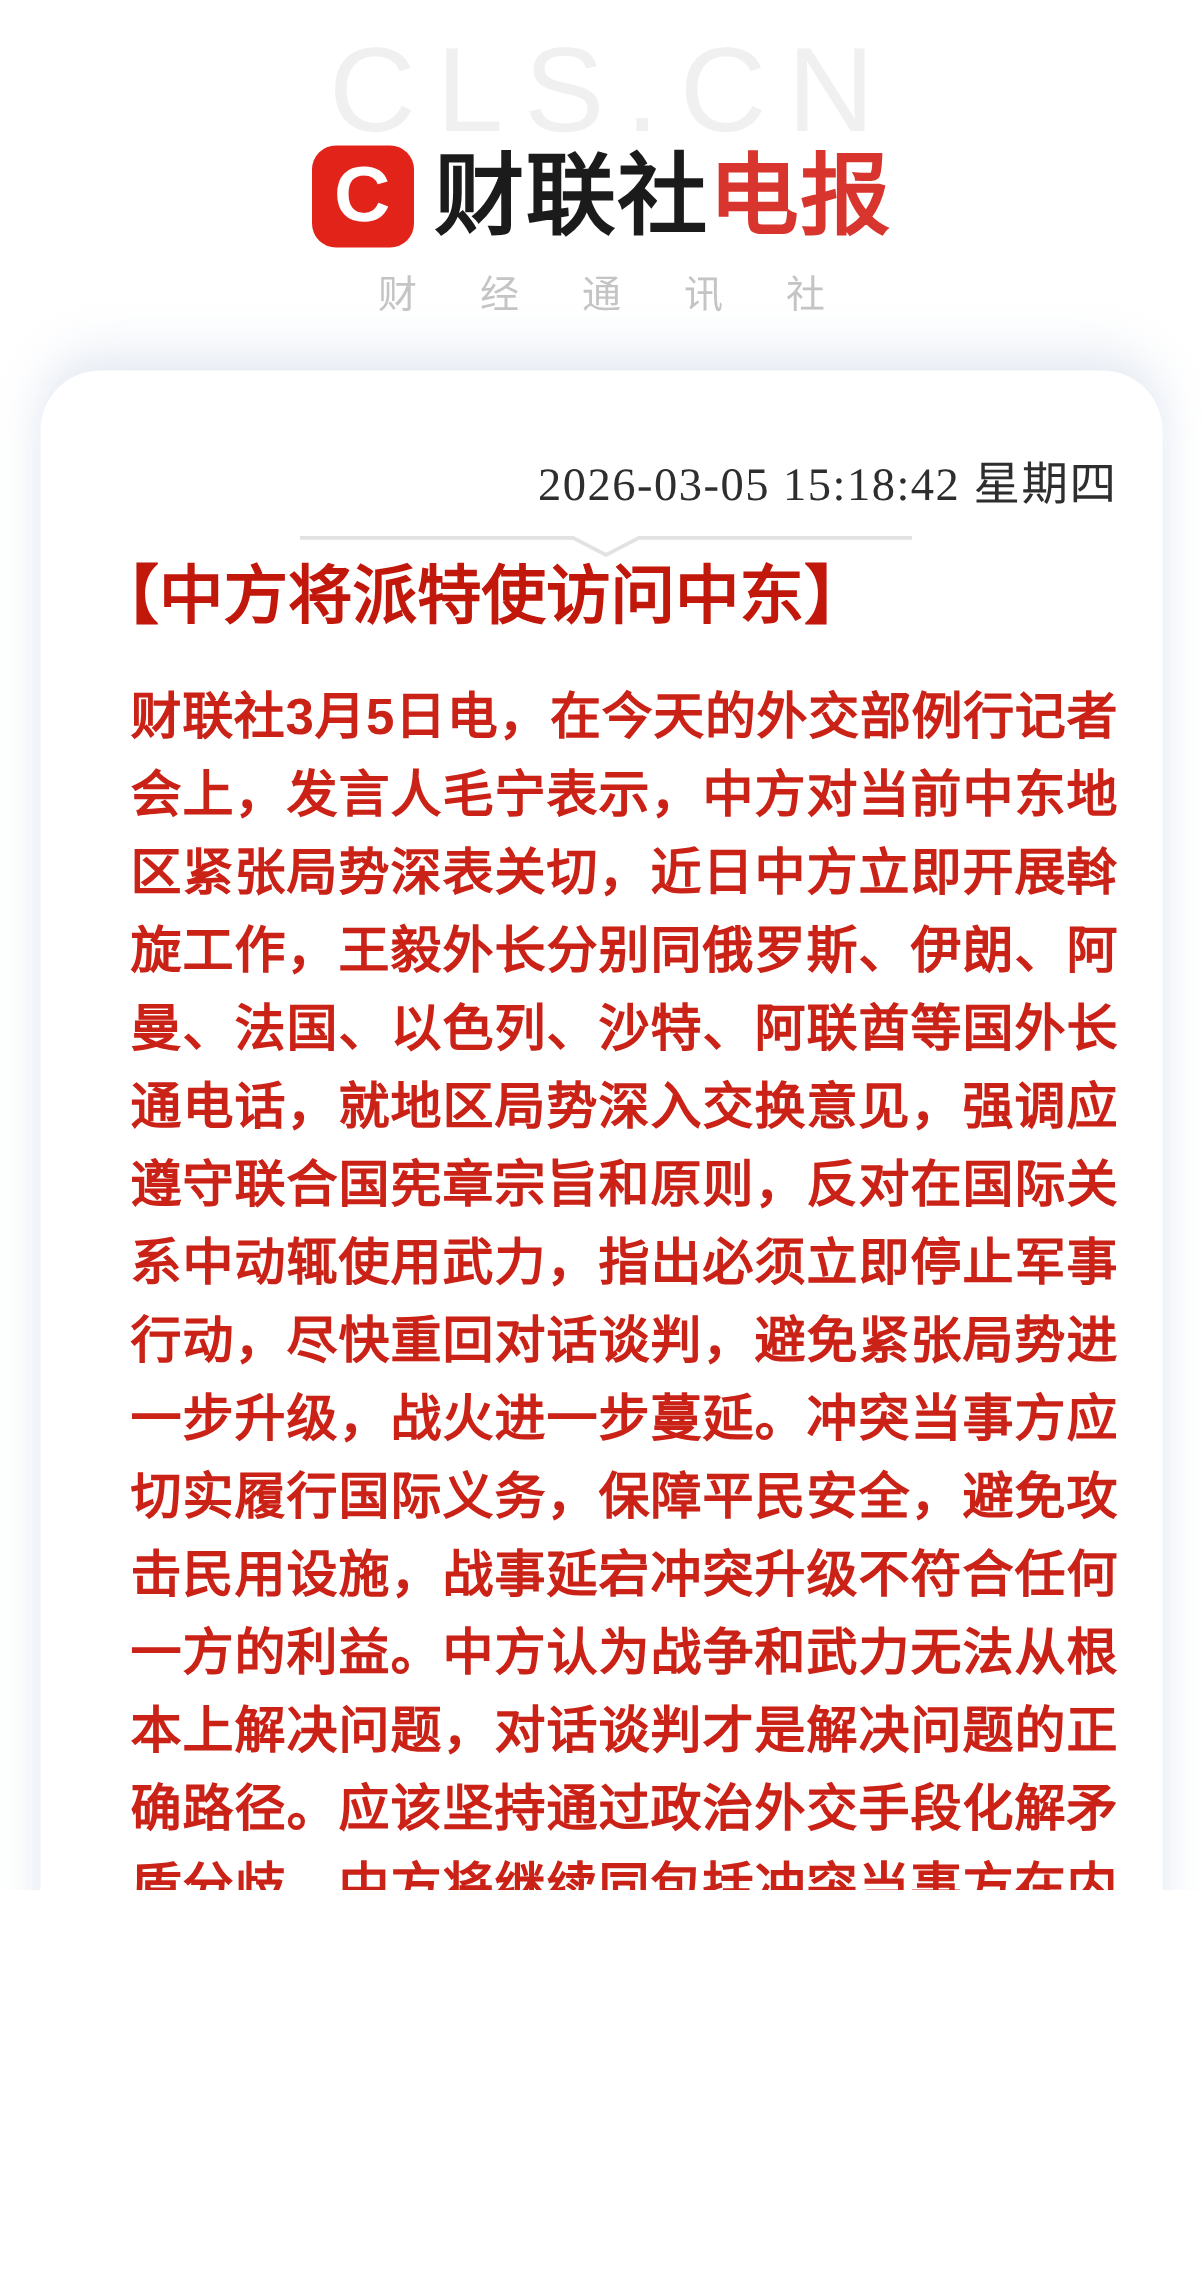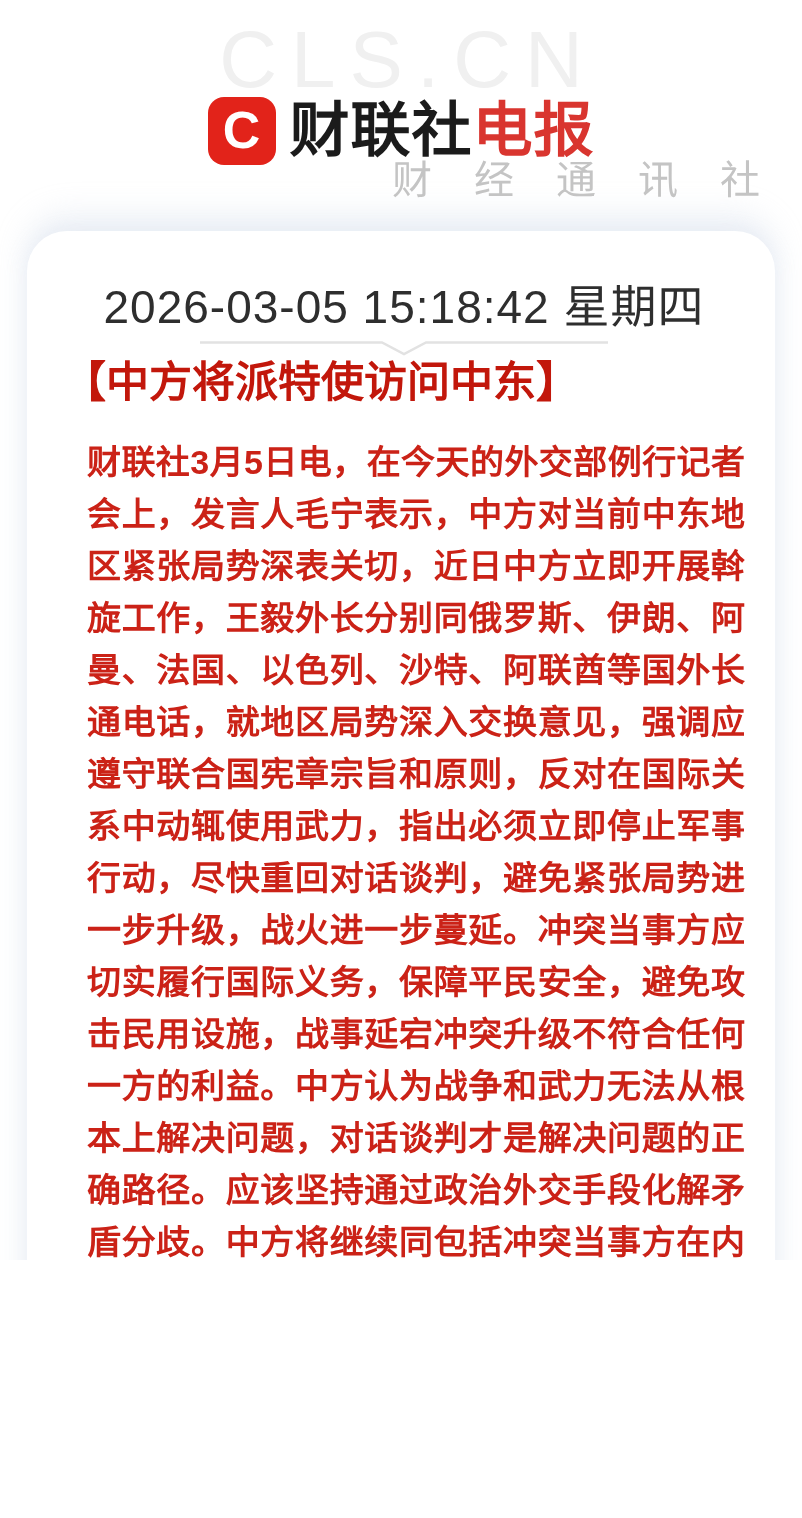--- a/index.html
+++ b/index.html
@@ -49,39 +49,40 @@
     line-height:1;
     padding-bottom:3px;
   }
   .logo-text{
     font-size:60px;font-weight:900;line-height:68px;
     letter-spacing:1px;white-space:nowrap;
   }
   .logo-text .primary{color:var(--brand-dark);}
   .logo-text .accent{color:var(--accent-red);}
   .subtitle{
-    text-align:right;
-    font-size:40px;line-height:30px;
+    margin-top:16px;
+    text-align:center;
+    font-size:26px;line-height:30px;
     color:var(--subtitle-gray);
     letter-spacing:42px;padding-left:42px;
     white-space:nowrap;
   }
   
   .card{
     margin:36px 27px 0;
     height:1230px;
     background:#ffffff;
     border-radius:40px 40px 0 0;
     box-shadow:0 -16px 32px rgba(186,200,221,0.28), 0 0 22px rgba(186,200,221,0.16);
     padding:54px 30px 40px 36px;
   }
   .datetime{
-    text-align:center;
-    font-family:Liberation Sans, sans-serif;
-    font-size:46px;line-height:44px;
+    text-align:right;
+    font-family:Liberation Serif, serif;
+    font-size:31px;line-height:44px;
     color:var(--date-gray);
     letter-spacing:1px;
   }
   .divider{
     margin:12px auto 0;
     width:410px;height:15px;
     display:block;
   }
   .divider svg{display:block;}
   .article-title{

